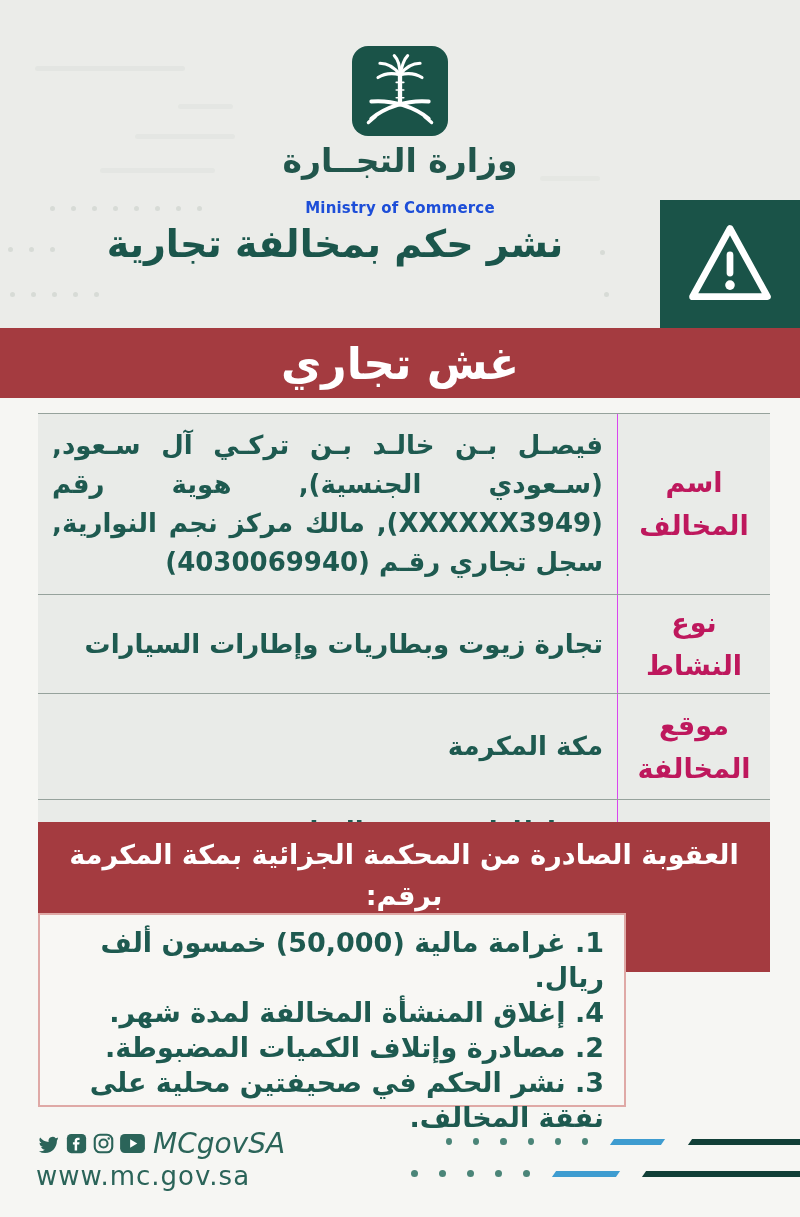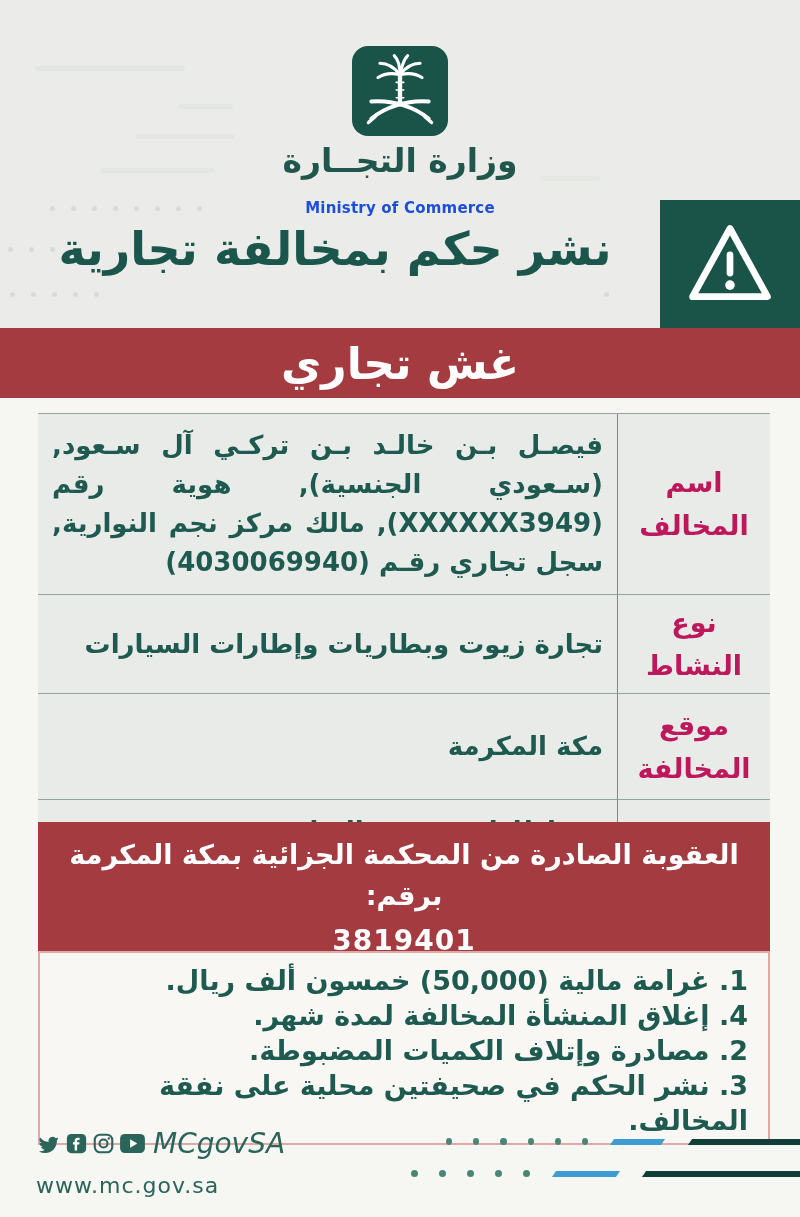--- a/index.html
+++ b/index.html
@@ -13,21 +13,21 @@
   .deco-bar{ position:absolute; height:5px; border-radius:3px; background:#e1e4e0; }
   .dotrow{ position:absolute; display:flex; gap:16px; }
   .dotrow i{ width:5px; height:5px; border-radius:50%; background:#d7dbd6; display:block; }
   
   .logo-wrap{ position:absolute; top:46px; left:0; width:800px; text-align:center; }
   .logo-box{ display:inline-block; width:96px; height:90px; background:#1a5348; border-radius:16px; }
   .ministry-ar{ margin-top:4px; font-size:33px; font-weight:bold; color:#21564c; line-height:1.0; }
   .ministry-en{ margin-top:22px; font-size:15px; font-weight:600; color:#1d4ed8; letter-spacing:.2px; }
   
   .main-title{ position:absolute; top:222px; left:15px; width:640px; text-align:center;
-    font-size:46px; font-weight:bold; color:#1b564c; direction:rtl; }
+    font-size:38px; font-weight:bold; color:#1b564c; direction:rtl; }
   .warning-box{ position:absolute; top:200px; left:660px; width:140px; height:128px;
     background:#1a5348; display:flex; align-items:center; justify-content:center; }
   
   .fraud-banner{ position:absolute; top:328px; left:0; width:800px; height:70px; background:#a43b40;
     display:flex; align-items:center; justify-content:center; }
   .fraud-banner span{ color:#fff; font-size:44px; font-weight:bold; direction:rtl; }
   
   .info-table{ position:absolute; top:413px; left:38px; width:732px; direction:rtl;
     border-top:1px solid #96a29c; }
   .t-row{ display:grid; grid-template-columns:153px 1fr; border-bottom:1px solid #96a29c; background:#e9ebe8; }
@@ -38,30 +38,30 @@
     color:#1e5a50; line-height:1.5; }
   .t-value > span{ width:100%; text-align:right; }
   .t-row.justify .t-value > span{ text-align:justify; }
   .r1{ min-height:124px; } .r2{ min-height:106px; } .r3{ min-height:77px; } .r4{ min-height:98px; }
   
   .penalty-head{ position:absolute; top:822px; left:38px; width:732px; background:#a43b40;
     color:#fff; text-align:center; padding:13px 10px 15px; direction:rtl; }
   .penalty-head .ph-line{ font-size:27px; font-weight:bold; line-height:1.5; }
   .penalty-head .ph-num{ font-size:28px; font-weight:bold; margin-top:8px; letter-spacing:1px; }
   
-  .penalty-list{ position:absolute; top:951px; left:38px; width:732px; height:194px;
+  .penalty-list{ position:absolute; top:913px; left:38px; width:588px; height:194px;
     border:2px solid #dfa9a6; background:#f8f7f4; direction:rtl;
     display:flex; flex-direction:column; justify-content:space-around; padding:10px 20px; }
   .penalty-item{ font-size:27px; font-weight:bold; color:#1e5a50; text-align:right; line-height:1.3; }
   
   .footer-left{ position:absolute; top:1127px; left:36px; color:#2b6459; }
   .social-row{ display:flex; align-items:center; gap:6px; }
   .social-row svg{ display:block; }
   .handle{ font-size:28px; font-weight:500; margin-right:8px; margin-left:2px; color:#2b6459;font-style:italic; }
-  .website{ font-size:22px; margin-top:13px; letter-spacing:1px; color:#2b6459; }
+  .website{ font-size:26px; margin-top:1px; letter-spacing:1px; color:#2b6459; }
   .deco-row{ position:absolute; display:flex; align-items:center; }
   .deco-row .gd{ width:7px; height:7px; border-radius:50%; background:#4b8578; margin-left:21px; }
   .deco-row .blue-dash{ height:6px; background:#3e9cd0; transform:skewX(-35deg); margin-left:24px; }
   .deco-row .dark-line{ height:6px; background:#113f37; transform:skewX(-35deg); margin-left:26px; }
 </style>
 </head>
 <body>
 
 <div class="poster">
 

